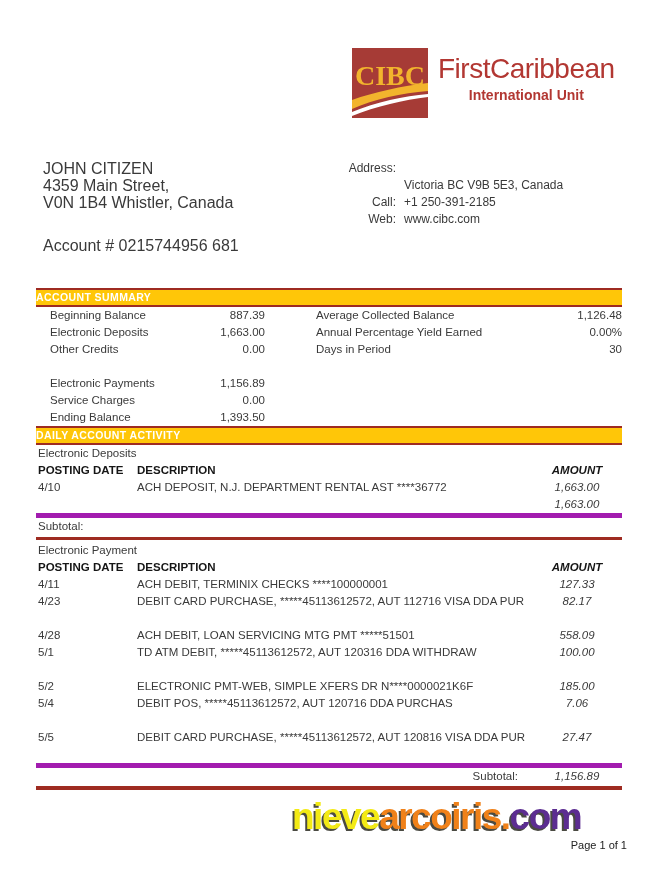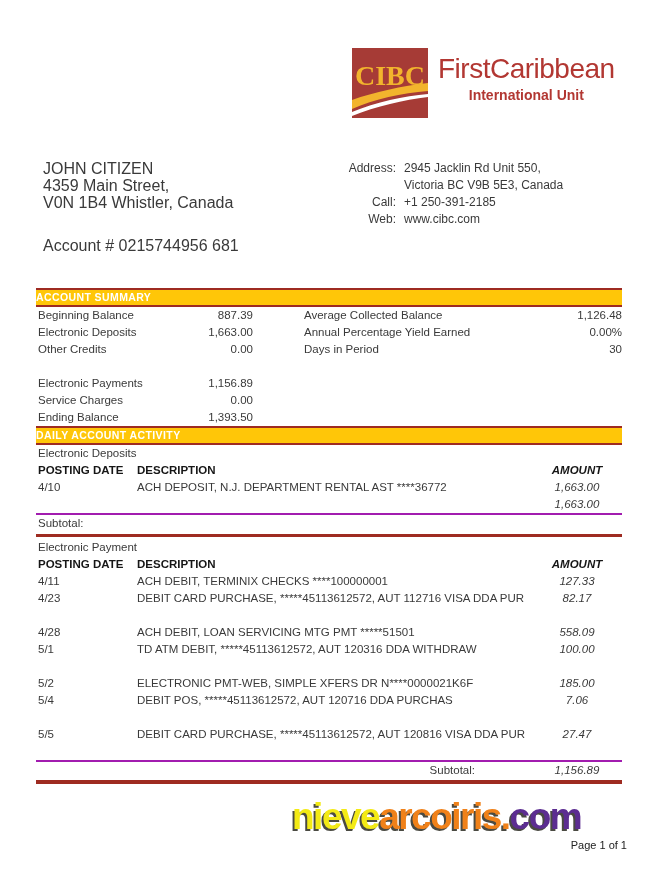--- a/index.html
+++ b/index.html
@@ -18,34 +18,34 @@
   .bank-info{position:absolute;left:330px;top:160px;font-size:12px;line-height:17px;}
   .info-row{display:flex;}
   .info-label{width:66px;text-align:right;margin-right:8px;}
   .account-number{position:absolute;left:43px;top:237px;font-size:16px;}
   
   .statement{position:absolute;left:36px;top:288px;width:586px;font-size:11.5px;line-height:17px;}
   .section-bar{
     background:#FFC608;border-top:2px solid #9E2B21;border-bottom:2px solid #9E2B21;
     color:#fff;font-weight:bold;font-size:10.5px;line-height:15px;padding-left:0;letter-spacing:0.4px;
   }
-  .sumrow{display:flex;}
+  .sumrow{display:flex;margin-left:12px;}
   .sl-label{width:126px;padding-left:2px;}
   .sl-val{width:89px;text-align:right;}
   .s-spacer{width:51px;}
   .sr-label{flex:1;}
   .sr-val{width:100px;text-align:right;}
   .gap-row{height:17px;}
   .sub-label{padding-left:2px;}
   .actrow{display:flex;}
   .a-date{width:99px;padding-left:2px;}
   .a-desc{flex:1;}
   .a-amt{width:90px;text-align:center;font-style:italic;}
   .act-header > div{font-weight:bold;color:#161616;}
-  .hairline-top{border-top:2px solid #a21caf;gap:43px;}
+  .hairline-top{border-top:5px solid #a21caf;}
   .red-sep{border-top:3px solid #9E2B21;margin-top:2px;margin-bottom:2px;}
   .red-sep-thick{border-top:4px solid #9E2B21;margin-top:1px;}
   .subtotal-right{display:flex;}
   .subtotal-right .st-label{flex:1;text-align:right;padding-right:14px;}
   
   .watermark{
     position:absolute;left:292px;top:797px;font-size:37px;font-weight:bold;
     letter-spacing:-1.5px;line-height:40px;white-space:nowrap;
     text-shadow:-2px 2px 0 #4a4a42;
   }
@@ -74,21 +74,20 @@
 
   <div class="customer">
     <div>JOHN CITIZEN</div>
     <div>4359 Main Street,</div>
     <div>V0N 1B4 Whistler, Canada</div>
   </div>
 
   <div class="bank-info">
     <div class="info-row">
       <div class="info-label">Address:</div>
-      <div>2945 Jacklin Rd Unit 550,</div>
     </div>
     <div class="info-row">
       <div class="info-label"></div>
       <div>Victoria BC V9B 5E3, Canada</div>
     </div>
     <div class="info-row">
       <div class="info-label">Call:</div>
       <div>+1 250-391-2185</div>
     </div>
     <div class="info-row">

